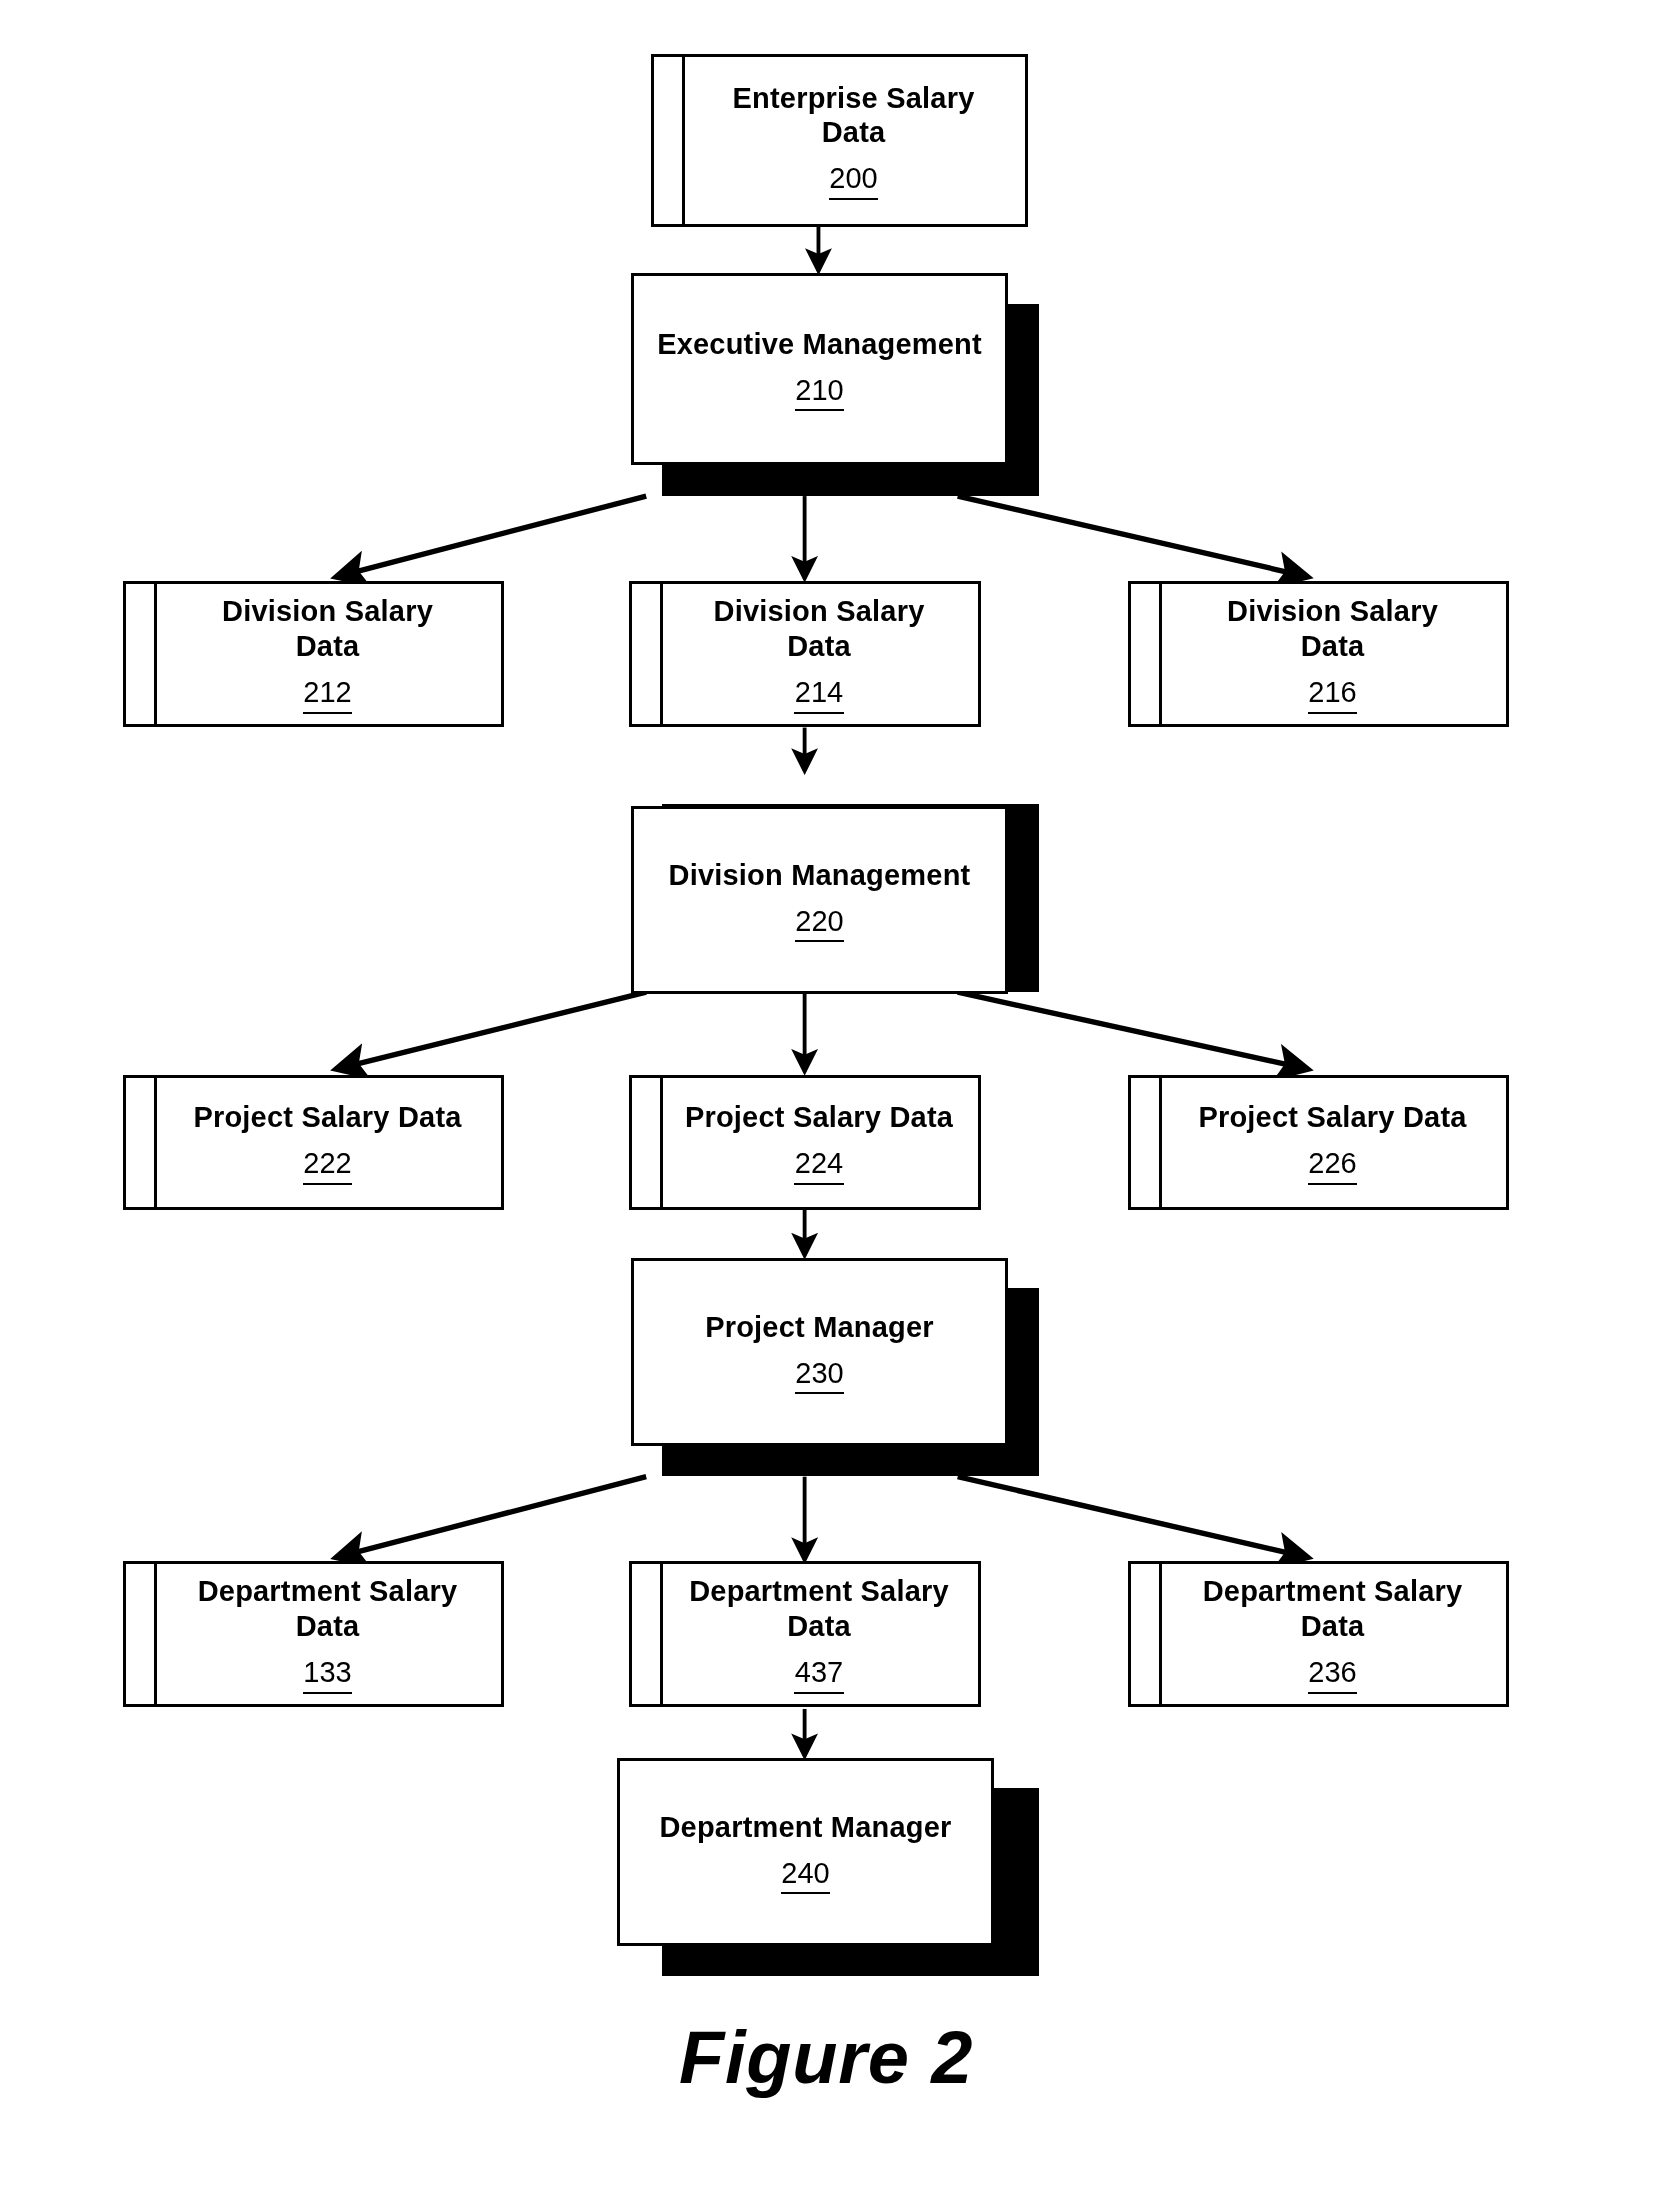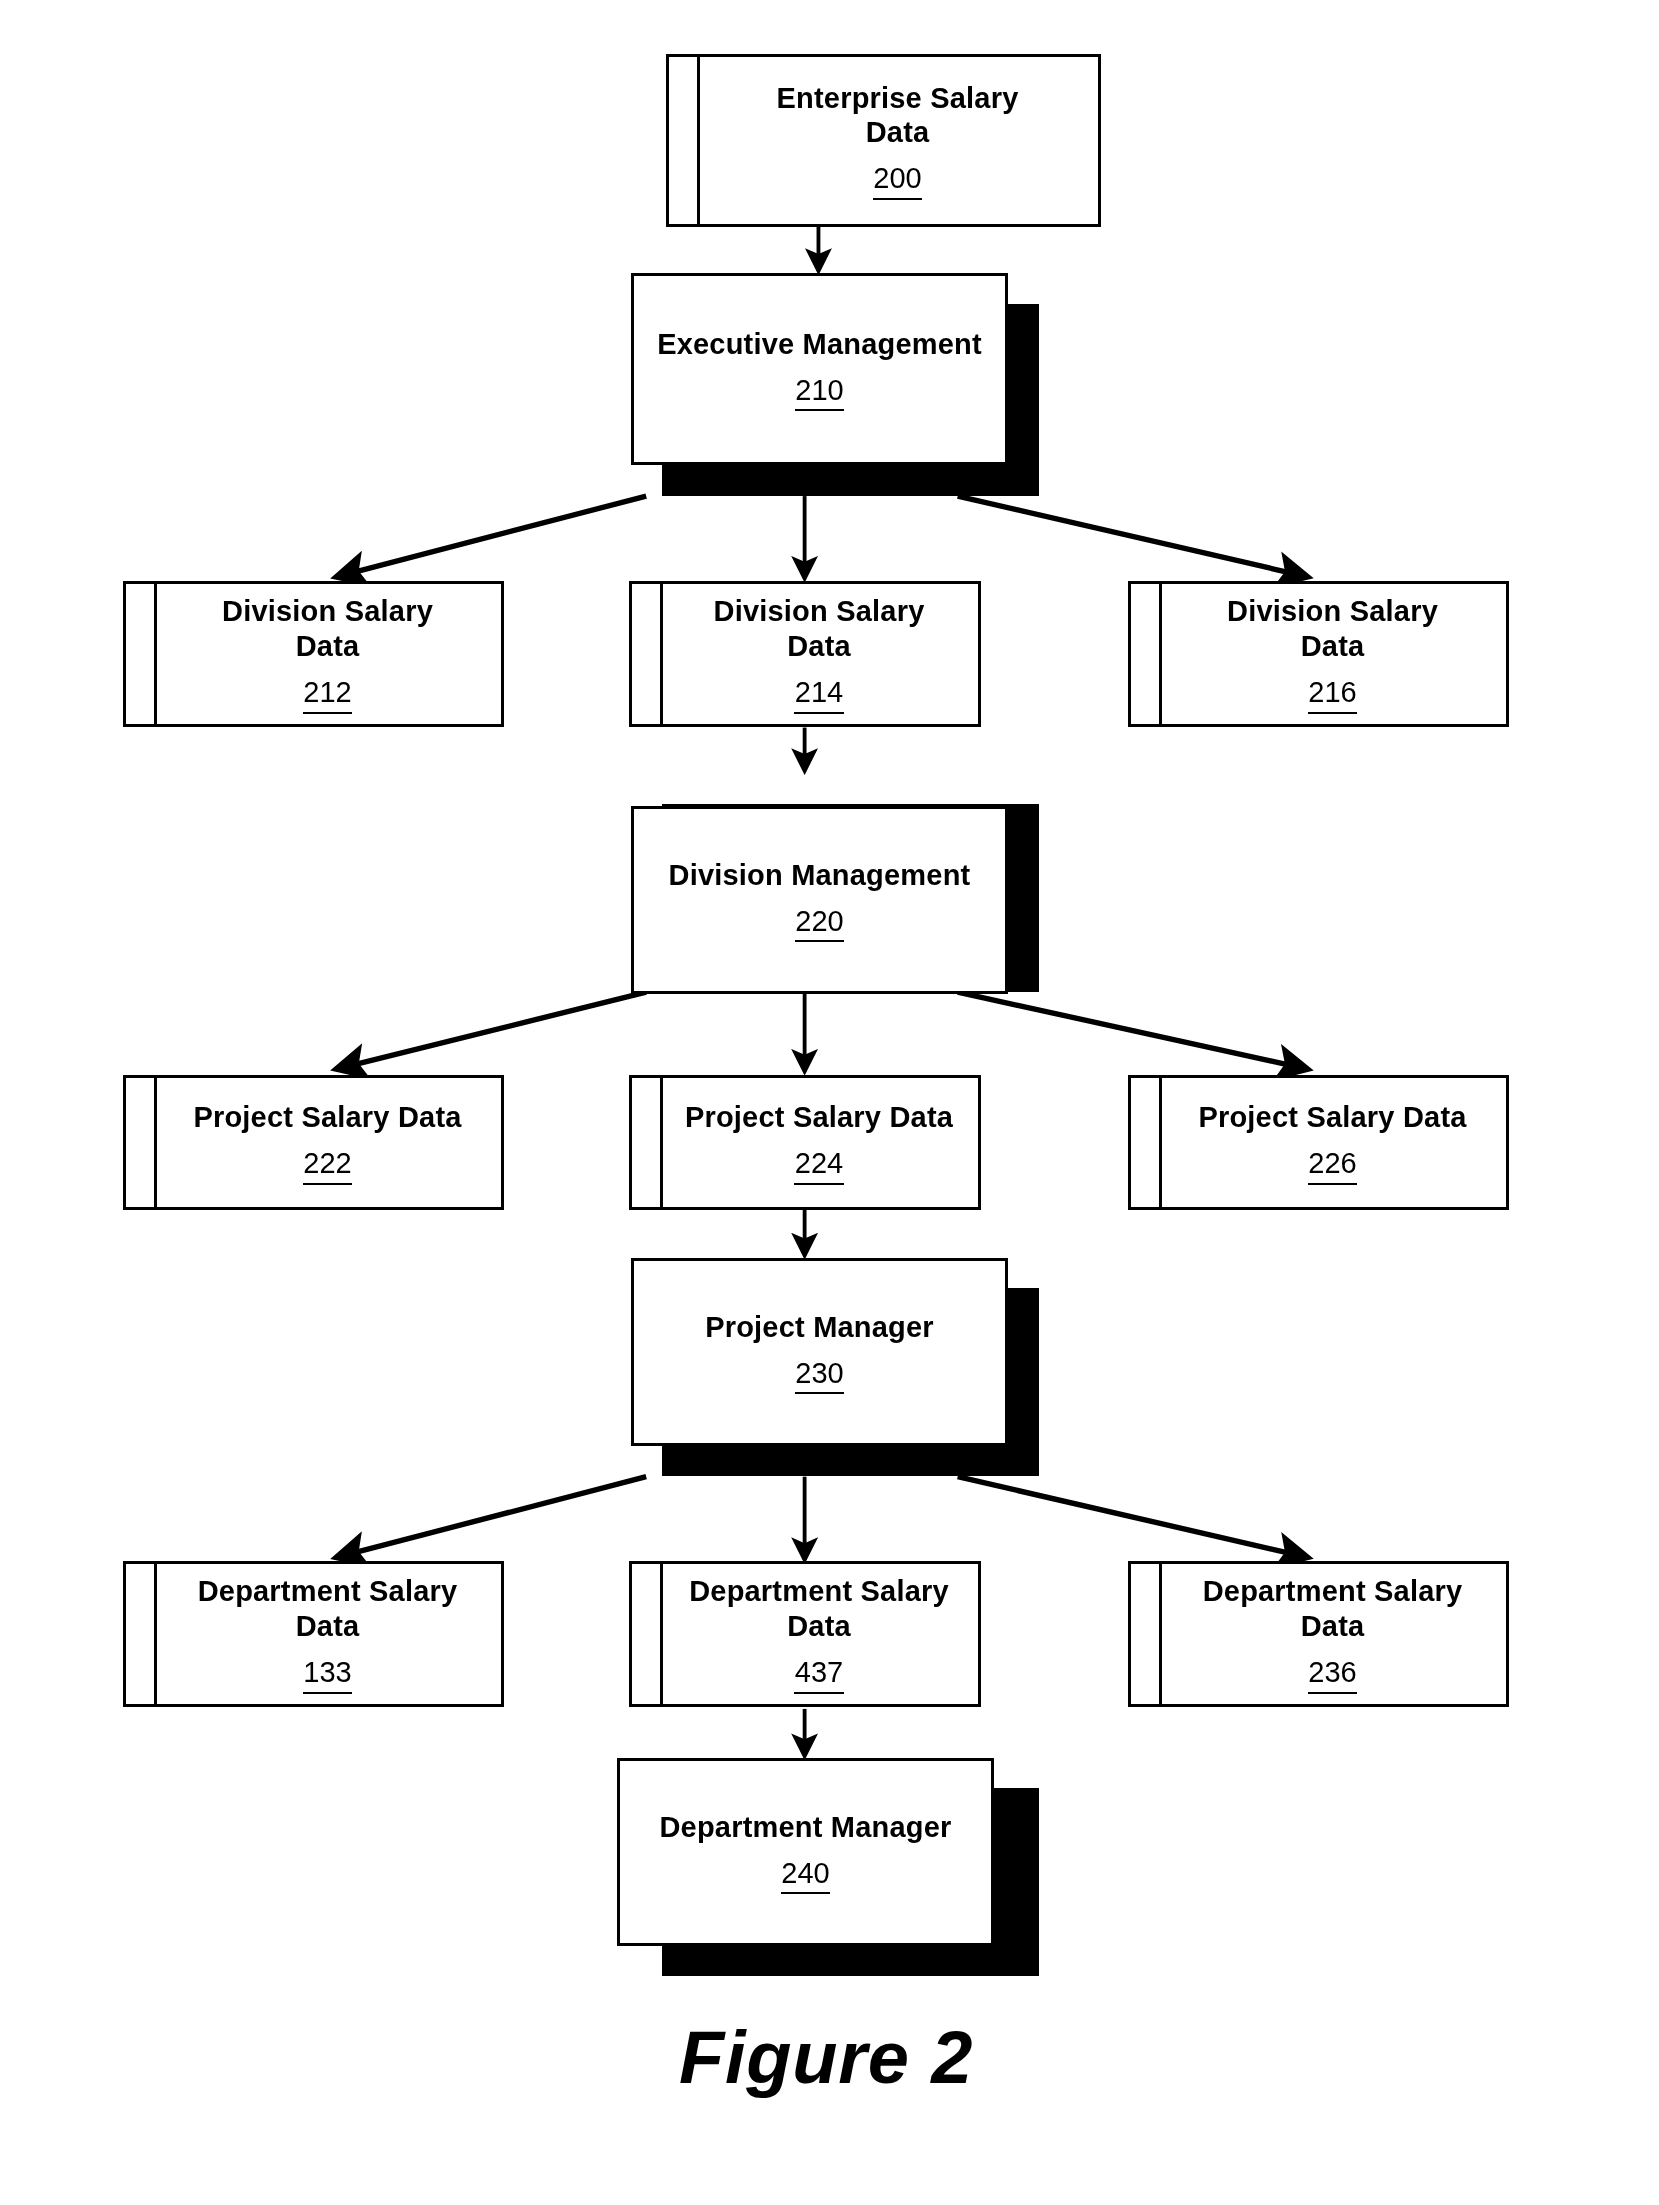--- a/index.html
+++ b/index.html
@@ -141,21 +141,21 @@
       <line x1="1046" y1="1572" x2="1046" y2="1632" stroke-width="5"></line>
 
       <line x1="840" y1="1920" x2="437" y2="2025" stroke-width="7"></line>
       <line x1="1046" y1="1920" x2="1046" y2="2028" stroke-width="5"></line>
       <line x1="1245" y1="1920" x2="1700" y2="2025" stroke-width="7"></line>
 
       <line x1="1046" y1="2222" x2="1046" y2="2283" stroke-width="5"></line>
     </g>
   </svg>
 
-  <div class="node store" style="left:666px; top:54px; width:435px; height:173px;">
+  <div class="node store" style="left:651px; top:54px; width:377px; height:173px;">
     <div class="store-rule"></div>
     <div class="node-inner">
       <div class="node-label">Enterprise  Salary
 Data</div>
       <div class="node-ref">200</div>
     </div>
   </div>
 
   <div class="shadow" style="left:662px; top:304px; width:377px; height:192px;"></div>
   <div class="node process" style="left:631px; top:273px; width:377px; height:192px;">

